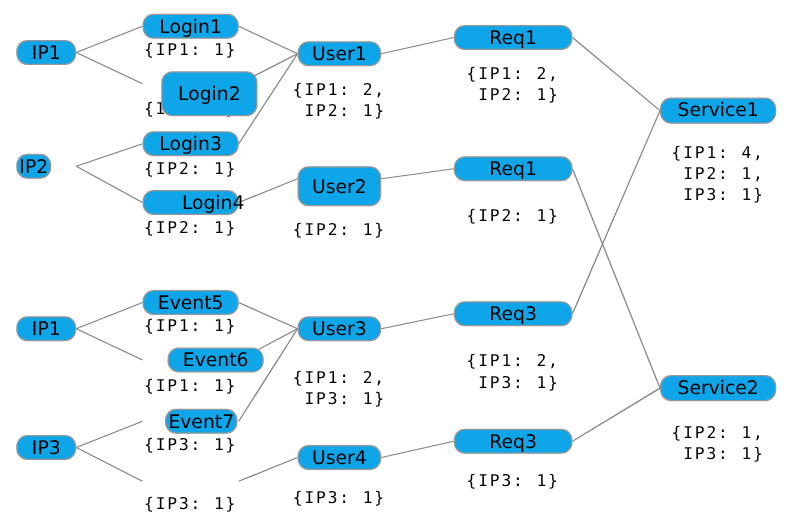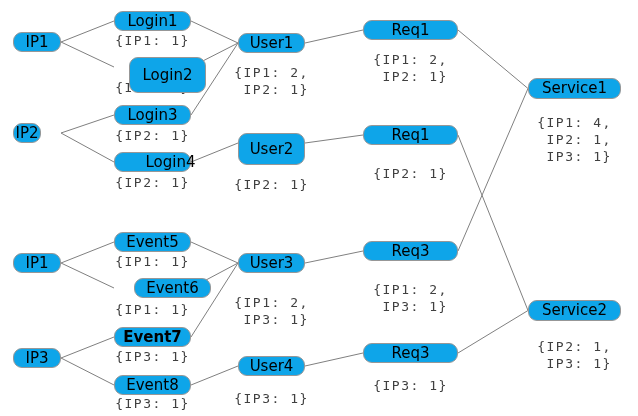--- a/index.html
+++ b/index.html
@@ -21,21 +21,21 @@
     font-size:15px; line-height:1; color:#000000;
     z-index:3;
   }
   .ann {
     position:absolute;
     transform:translateX(-50%);
     white-space:pre;
     text-align:left;
     font-family:"DejaVu Sans Mono", "Liberation Mono", monospace;
     font-size:13px; line-height:17px; letter-spacing:1.5px;
-    color:#404040;
+    color:#000000;
     z-index:2;
   }
 </style>
 </head>
 <body>
 
 <div id="canvas">
   <svg id="edges" width="638" height="416">
       <line x1="61" y1="42" x2="114" y2="21" stroke="#808080" stroke-width="1"></line>
       <line x1="61" y1="42" x2="114" y2="67" stroke="#808080" stroke-width="1"></line>
@@ -91,27 +91,24 @@
     </div>
     <div class="ann" style="left: 152.5px; top: 174px;">{IP2: 1}</div>
     <div class="node" style="left: 114px; top: 232px; width: 77px; height: 20px;">
       <span>Event5</span>
     </div>
     <div class="ann" style="left: 152.5px; top: 253px;">{IP1: 1}</div>
     <div class="node" style="left: 114px; top: 278px; width: 77px; height: 20px; margin-left: 20px;">
       <span>Event6</span>
     </div>
     <div class="ann" style="left: 152.5px; top: 301px;">{IP1: 1}</div>
-    <div class="node" style="left: 114px; top: 327px; width: 77px; height: 20px; font-weight: bold;">
+    <div class="node" style="left: 132px; top: 327px; width: 58px; height: 20px;">
       <span>Event7</span>
     </div>
     <div class="ann" style="left: 152.5px; top: 348px;">{IP3: 1}</div>
-    <div class="node" style="left: 114px; top: 375px; width: 77px; height: 20px;">
-      <span>Event8</span>
-    </div>
     <div class="ann" style="left: 152.5px; top: 395px;">{IP3: 1}</div>
     <div class="node" style="left: 238px; top: 33px; width: 67px; height: 20px;">
       <span>User1</span>
     </div>
     <div class="ann" style="left: 271.5px; top: 64px;">{IP1: 2,
  IP2: 1}</div>
     <div class="node" style="left: 238px; top: 133px; width: 67px; height: 32px;">
       <span>User2</span>
     </div>
     <div class="ann" style="left: 271.5px; top: 176px;">{IP2: 1}</div>

